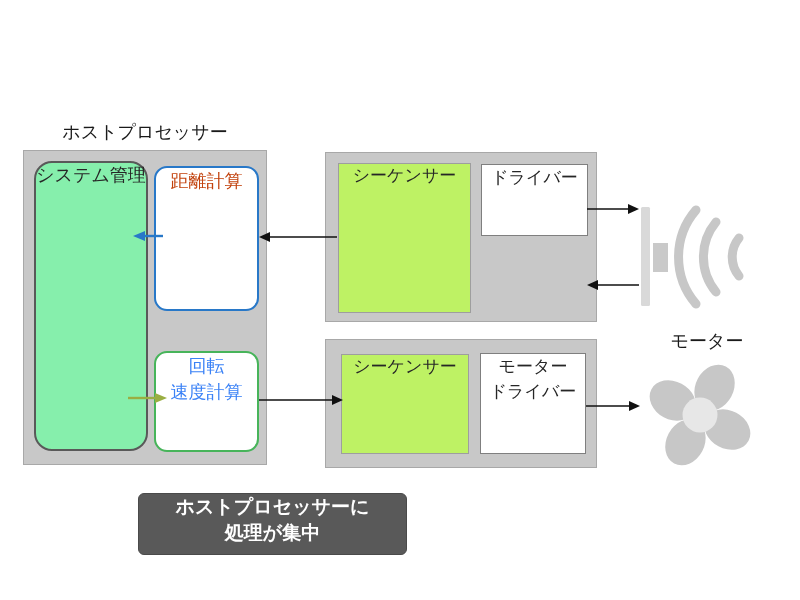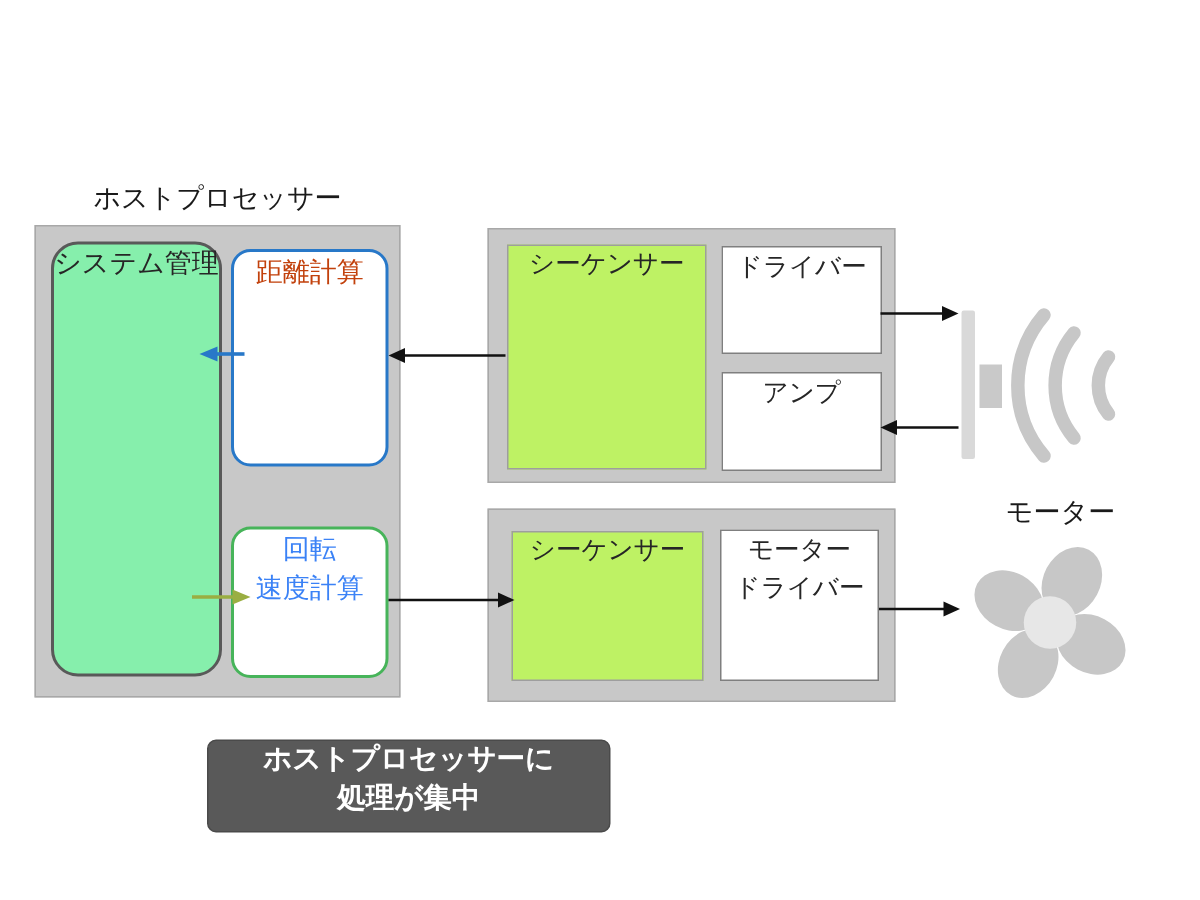--- a/index.html
+++ b/index.html
@@ -68,23 +68,20 @@
 速度計算</span>
     </div>
   </div>
 
   <div class="abs container ic-top">
     <div class="abs innerbox yellowbox seq1">
       <span>シーケンサー</span>
     </div>
     <div class="abs innerbox whitebox driver">
       <span>ドライバー</span>
-    </div>
-    <div class="abs innerbox whitebox amp">
-      <span>アンプ</span>
     </div>
   </div>
 
   <div class="abs container ic-bottom">
     <div class="abs innerbox yellowbox seq2">
       <span>シーケンサー</span>
     </div>
     <div class="abs innerbox whitebox motordrv">
       <span class="prewrap">モーター
 ドライバー</span>

